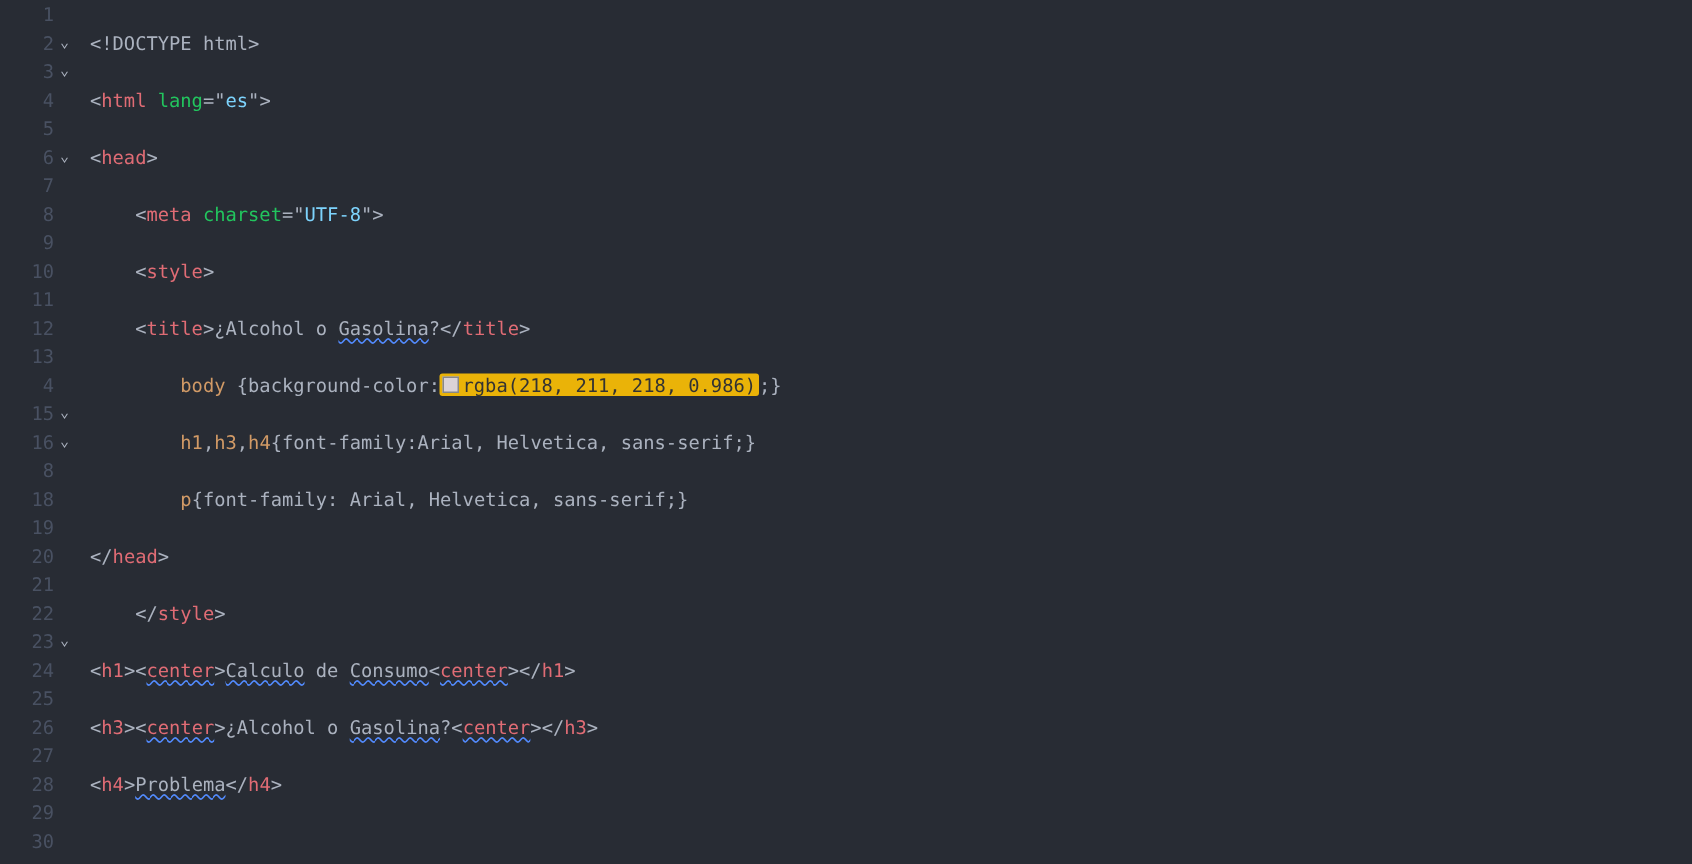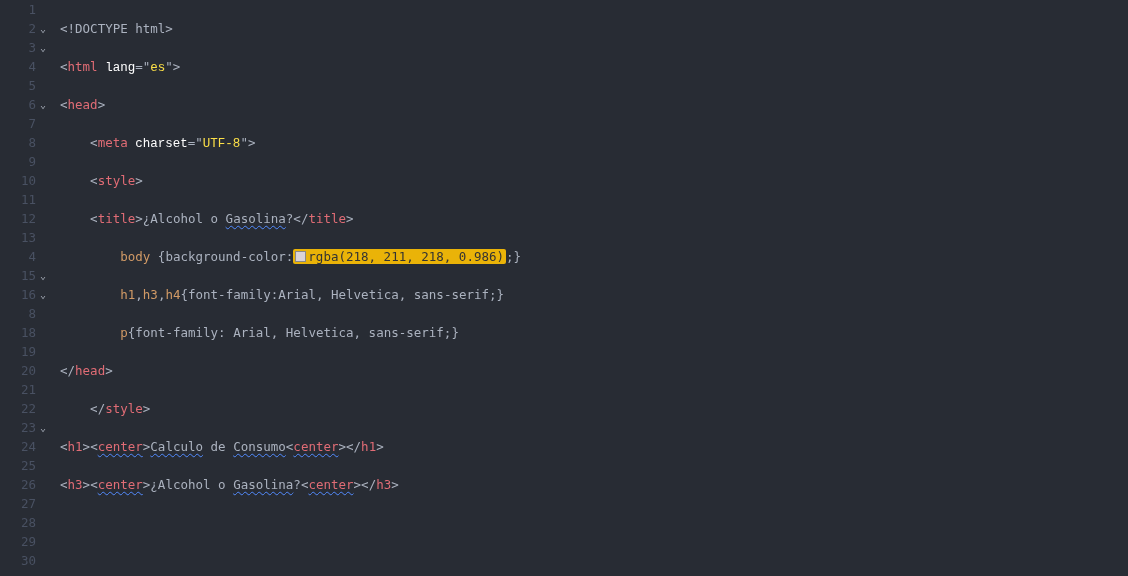--- a/index.html
+++ b/index.html
@@ -42,22 +42,22 @@
     padding-left: 18px;
     white-space: pre;
     flex: 1;
   }
   .code .line {
     height: 19px;
   }
   
   .pun { color: #abb2bf; }     
   .tag { color: #e06c75; }     
-  .attr { color: #ffffff; font-family: Liberation Mono, monospace; }    
-  .str { color: #fde047; font-family: Liberation Mono, monospace; }     
+  .attr { color: #22c55e; }    
+  .str { color: #7dd3fc; }     
   .txt { color: #abb2bf; }     
   .prop { color: #abb2bf; }    
   .sel { color: #d19a66; }
   .wavy { text-decoration: underline wavy #528bff; text-decoration-thickness: 1px; text-underline-offset: 2px; }
   .swatch {
     display: inline-block;
     width: 11px; height: 11px;
     background: rgba(218,211,218,0.986);
     border: 1px solid #888;
     vertical-align: -1px;
@@ -114,20 +114,21 @@
 <div class="line">    <span class="pun">&lt;</span><span class="tag">meta</span><span> </span><span class="attr">charset</span><span class="pun">=</span><span class="pun">"</span><span class="str">UTF-8</span><span class="pun">"</span><span class="pun">&gt;</span></div>
 <div class="line">    <span class="pun">&lt;</span><span class="tag">style</span><span class="pun">&gt;</span></div>
 <div class="line">    <span class="pun">&lt;</span><span class="tag">title</span><span class="pun">&gt;</span><span class="txt">¿Alcohol o </span><span class="txt wavy">Gasolina</span><span class="txt">?</span><span class="pun">&lt;/</span><span class="tag">title</span><span class="pun">&gt;</span></div>
 <div class="line">        <span class="sel">body</span><span class="pun"> {</span><span class="prop">background-color</span><span class="pun">:</span><span class="colorbox"><span class="swatch"></span><span>rgba(218, 211, 218, 0.986)</span></span><span class="pun">;</span><span class="pun">}</span></div>
 <div class="line">        <span class="sel">h1</span><span class="pun">,</span><span class="sel">h3</span><span class="pun">,</span><span class="sel">h4</span><span class="pun">{</span><span class="prop">font-family</span><span class="pun">:</span><span class="txt">Arial, Helvetica, sans-serif</span><span class="pun">;</span><span class="pun">}</span></div>
 <div class="line">        <span class="sel">p</span><span class="pun">{</span><span class="prop">font-family</span><span class="pun">: </span><span class="txt">Arial, Helvetica, sans-serif</span><span class="pun">;</span><span class="pun">}</span></div>
 <div class="line"><span class="pun">&lt;/</span><span class="tag">head</span><span class="pun">&gt;</span></div>
 <div class="line">    <span class="pun">&lt;/</span><span class="tag">style</span><span class="pun">&gt;</span></div>
 <div class="line"><span class="pun">&lt;</span><span class="tag">h1</span><span class="pun">&gt;</span><span class="pun">&lt;</span><span class="tag wavy">center</span><span class="pun">&gt;</span><span class="txt wavy">Calculo</span><span class="txt"> de </span><span class="txt wavy">Consumo</span><span class="pun">&lt;</span><span class="tag wavy">center</span><span class="pun">&gt;</span><span class="pun">&lt;/</span><span class="tag">h1</span><span class="pun">&gt;</span></div>
 <div class="line"><span class="pun">&lt;</span><span class="tag">h3</span><span class="pun">&gt;</span><span class="pun">&lt;</span><span class="tag wavy">center</span><span class="pun">&gt;</span><span class="txt">¿Alcohol o </span><span class="txt wavy">Gasolina</span><span class="txt">?</span><span class="pun">&lt;</span><span class="tag wavy">center</span><span class="pun">&gt;</span><span class="pun">&lt;/</span><span class="tag">h3</span><span class="pun">&gt;</span></div>
+<div class="line"><span class="pun">&lt;</span><span class="tag">h4</span><span class="pun">&gt;</span><span class="txt wavy">Problema</span><span class="pun">&lt;/</span><span class="tag">h4</span><span class="pun">&gt;</span></div>
 
 
 
 
 
 
 
 
 
 

